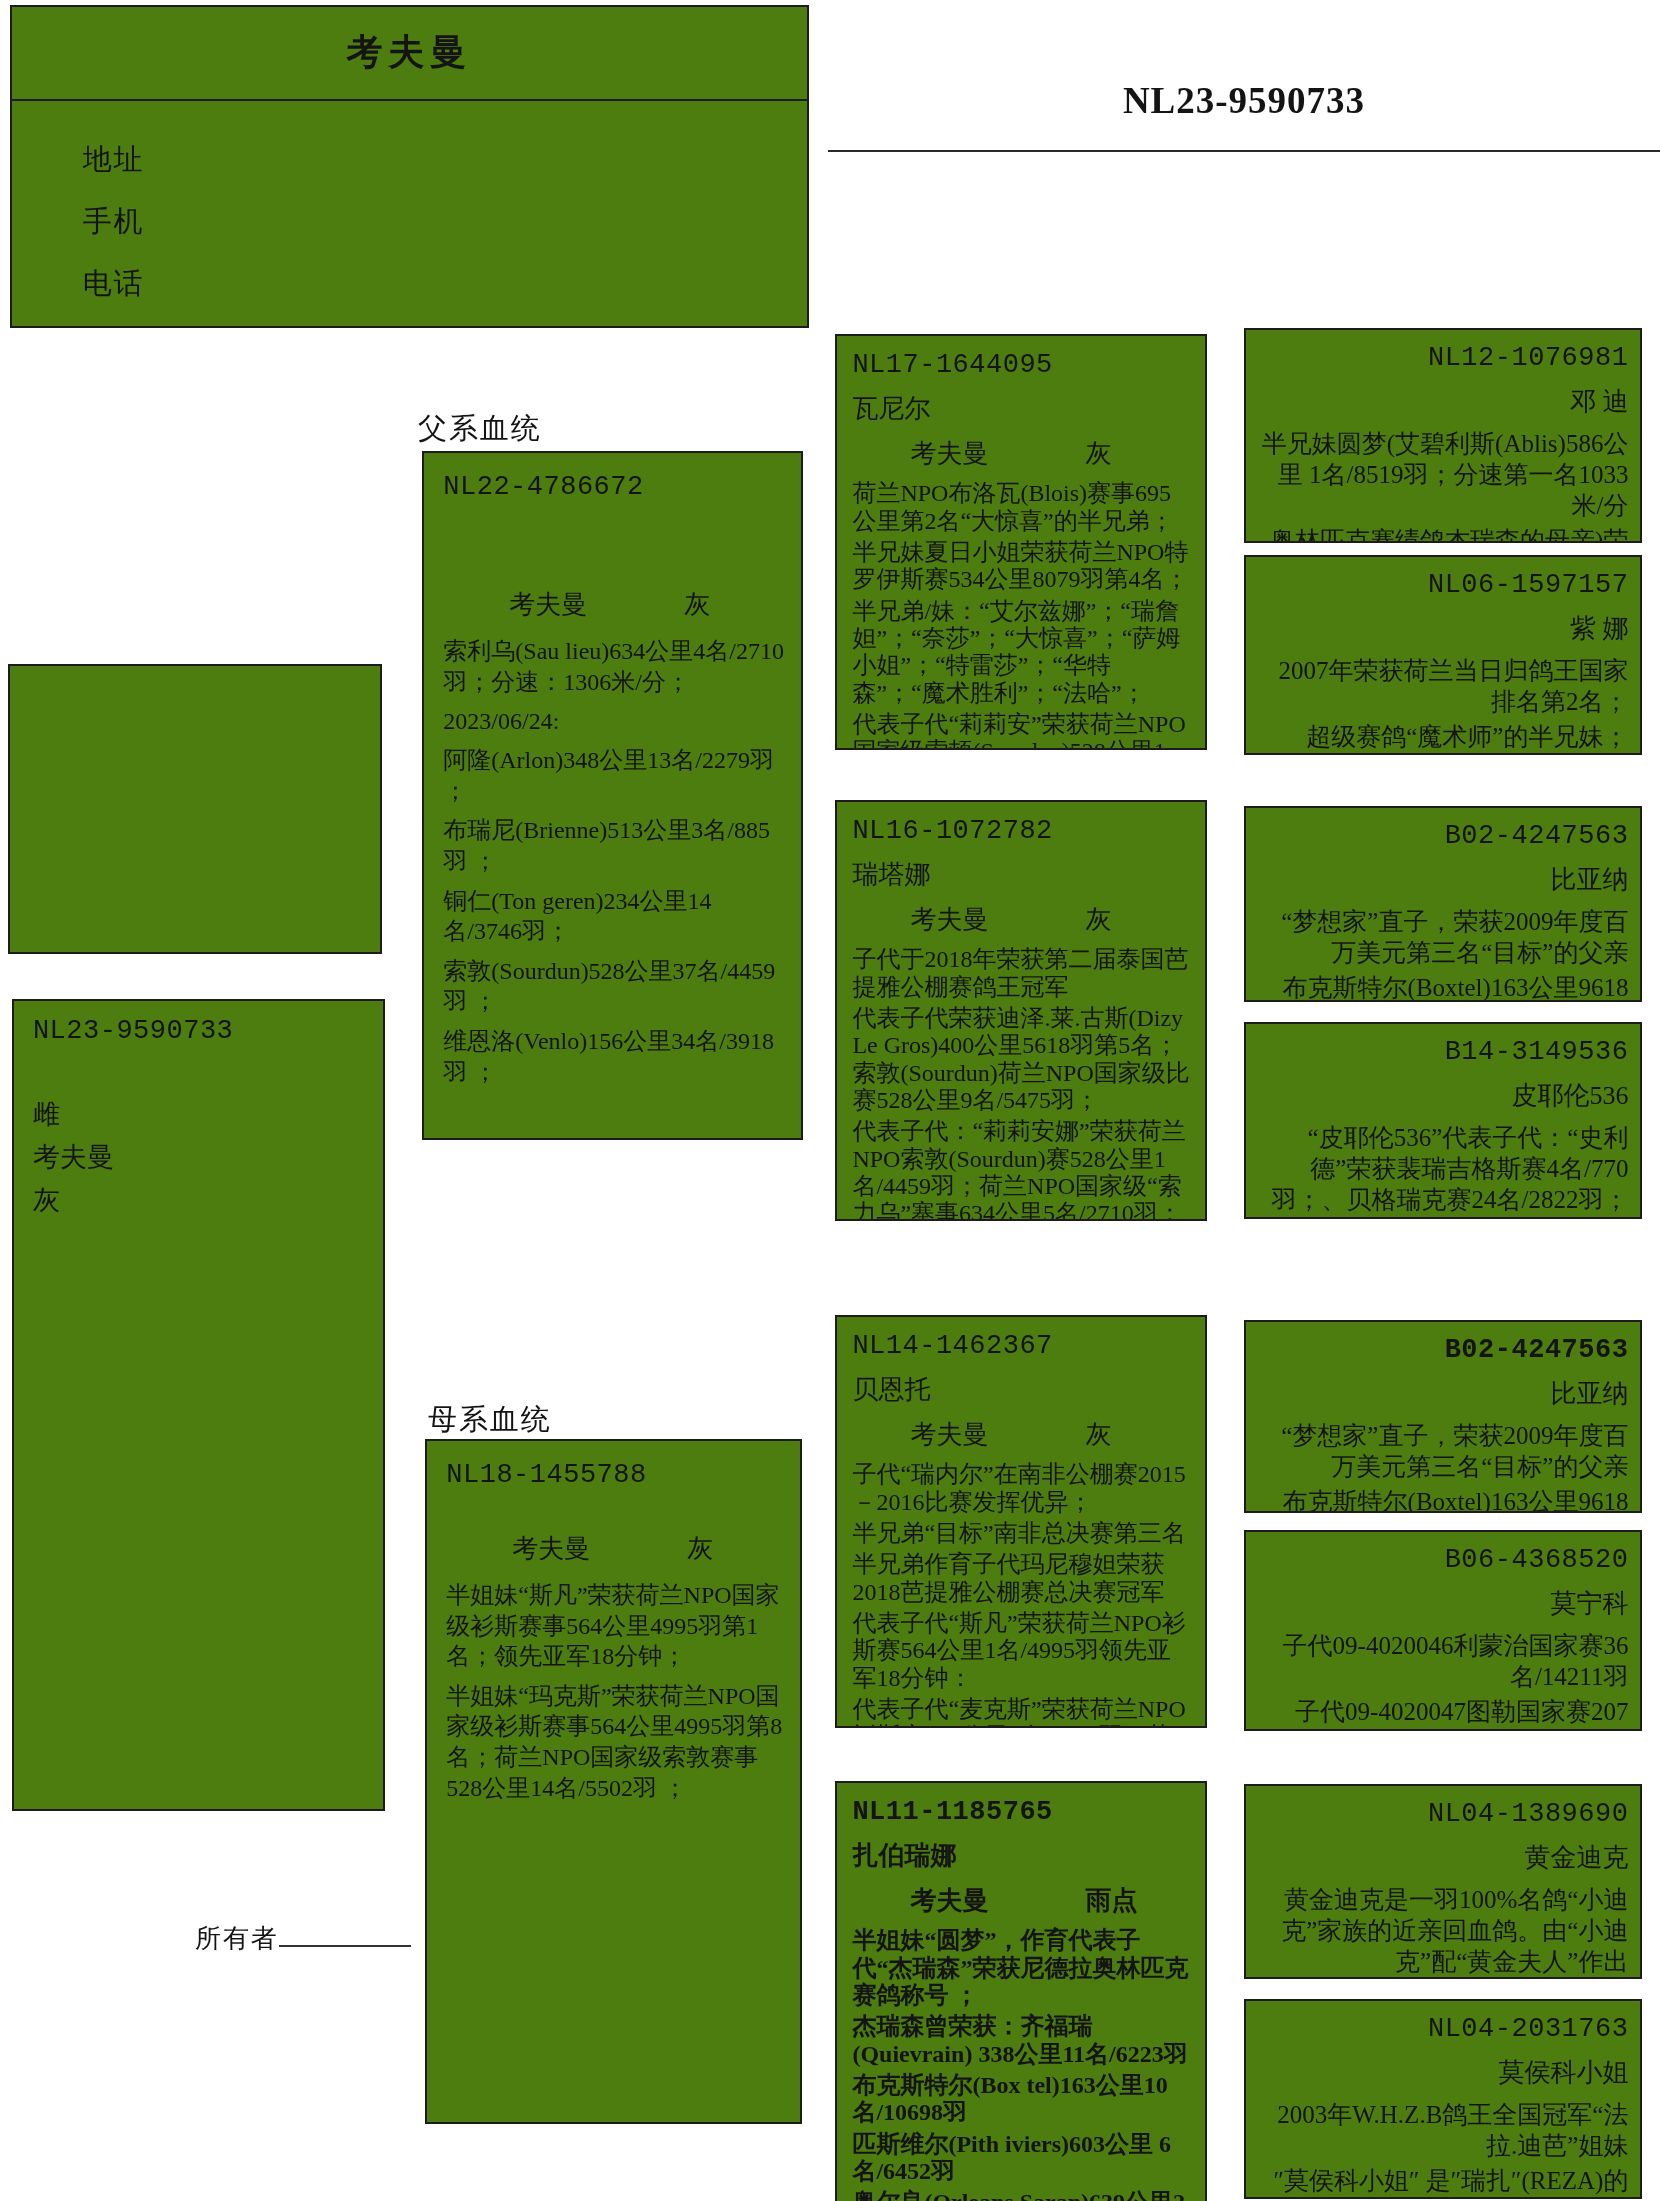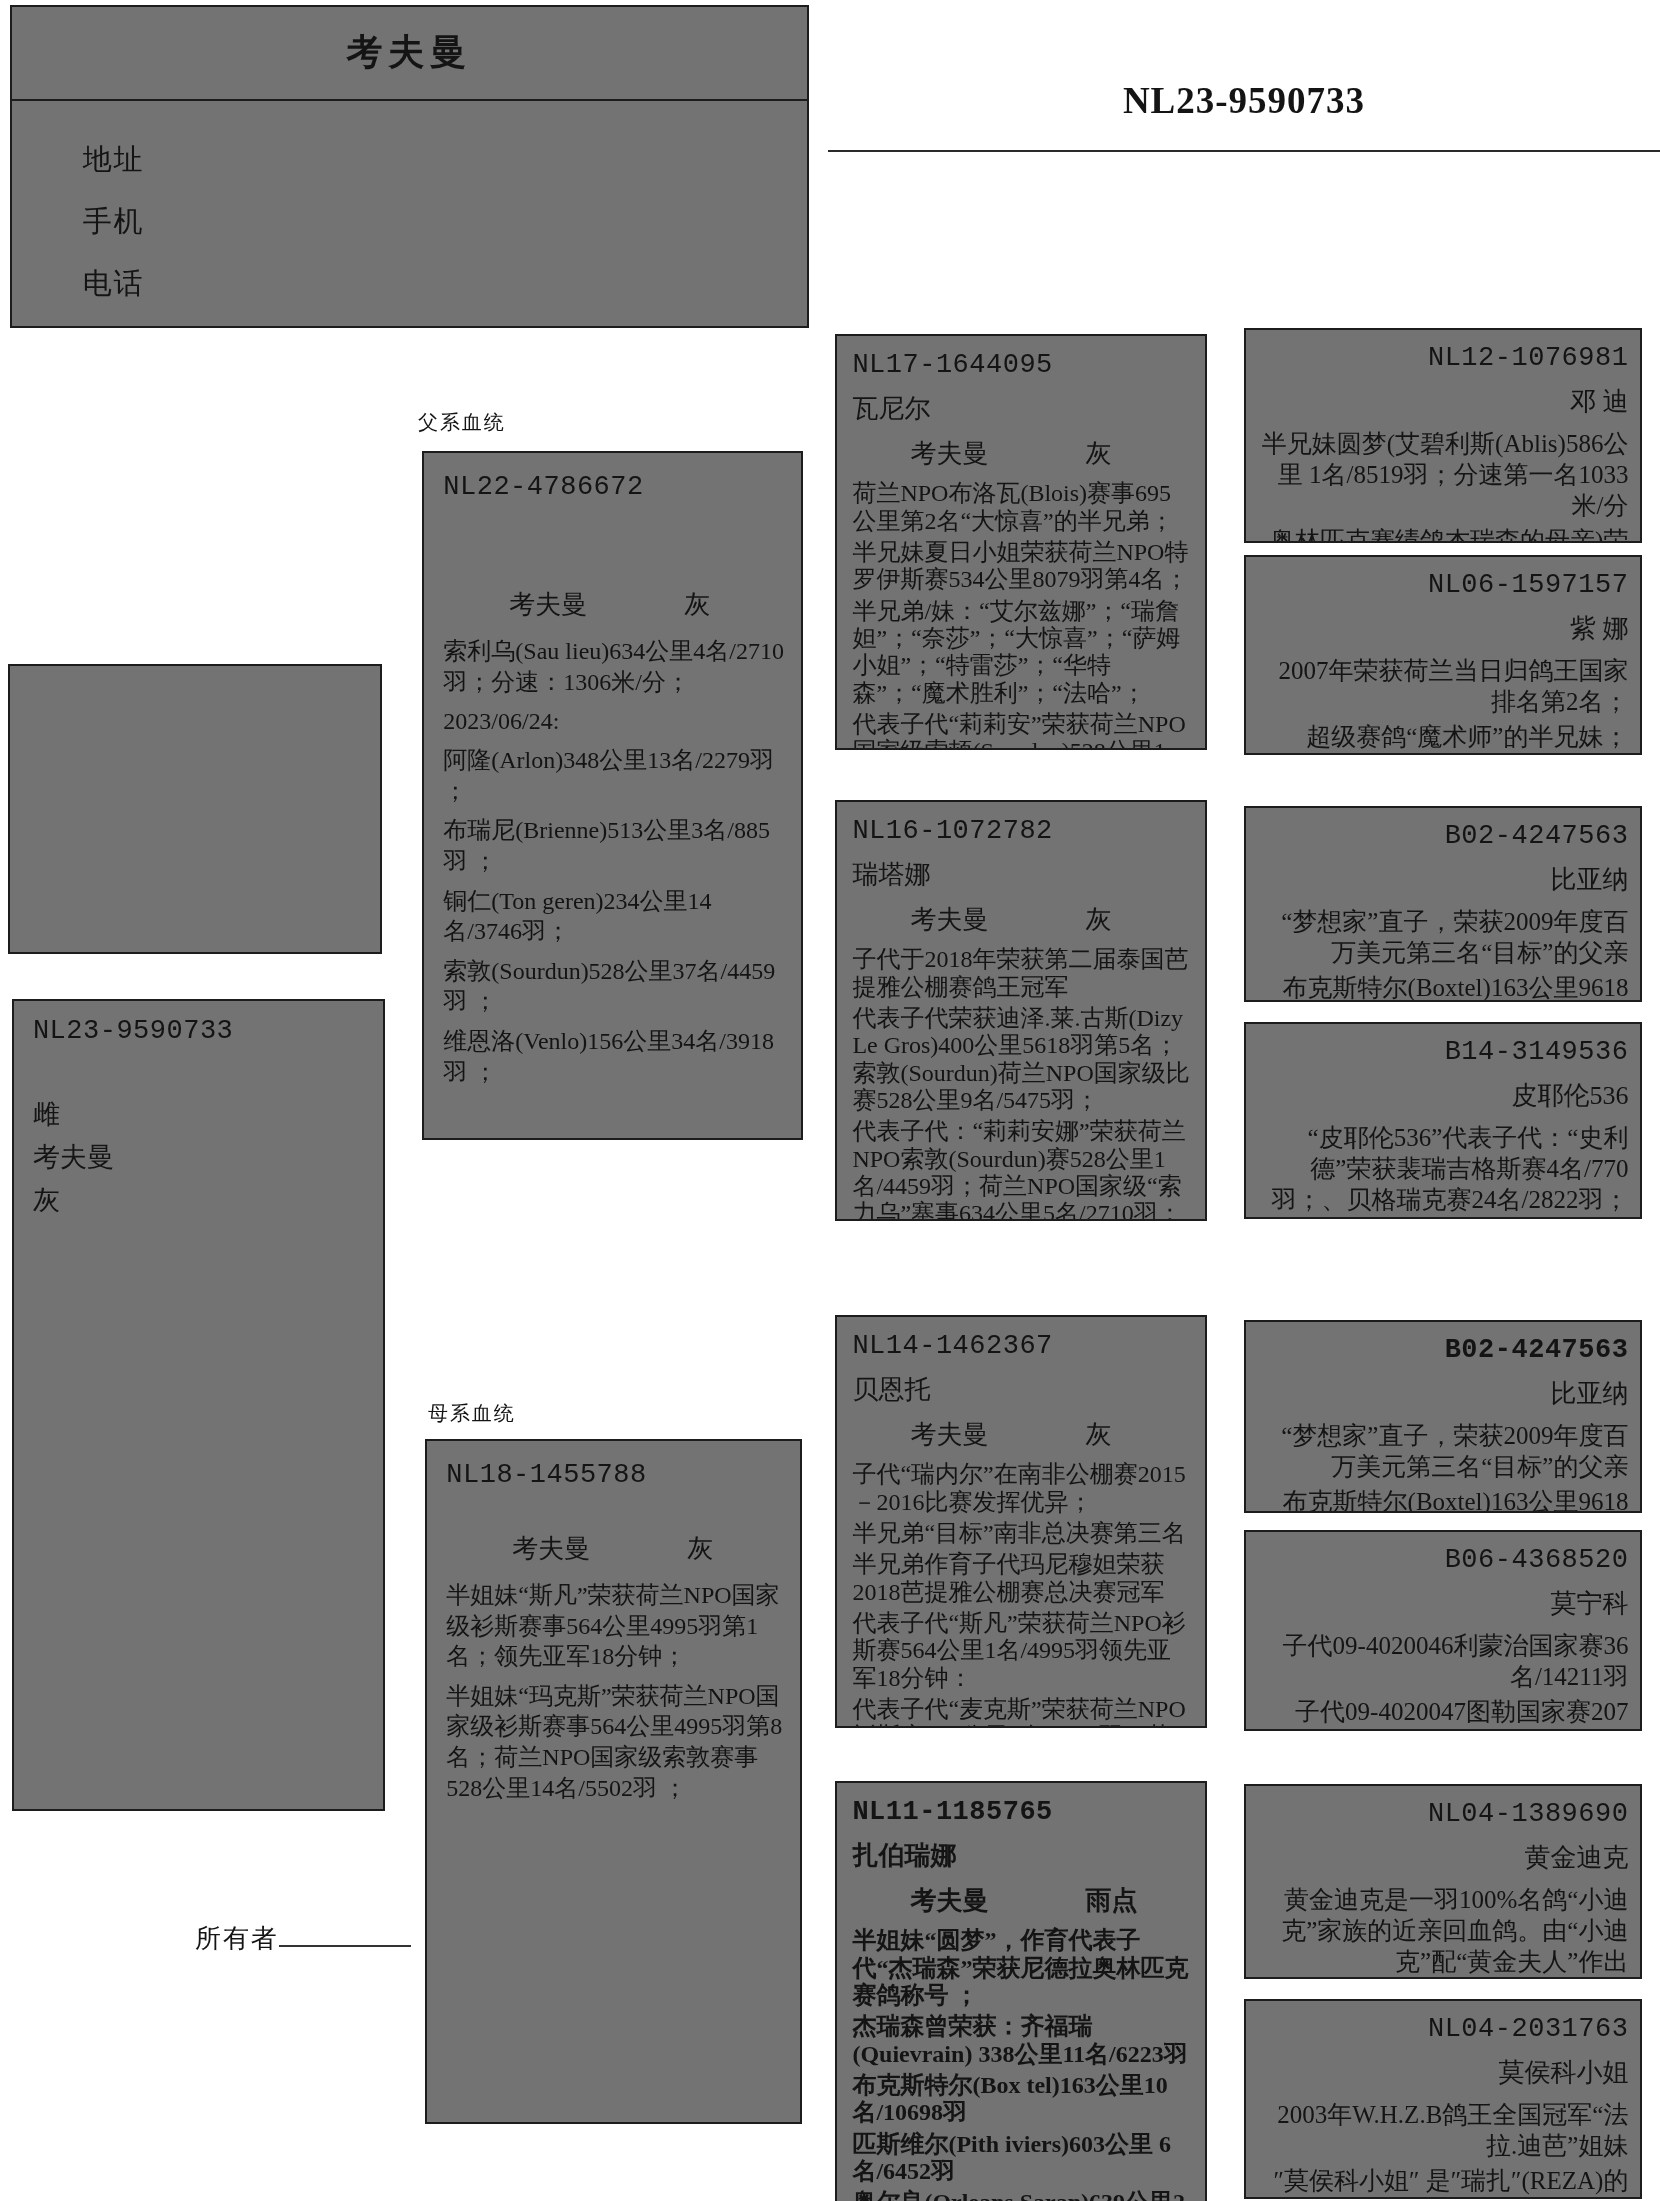--- a/index.html
+++ b/index.html
@@ -1,18 +1,18 @@
 <!DOCTYPE html>
 <html><head>
 <meta charset="utf-8">
 <style>
   html,body{margin:0;padding:0;background:#fff;}
   .page{position:relative;width:1661px;height:2201px;background:#ffffff;
         font-family:"Liberation Serif","DejaVu Serif",serif;color:#141414;overflow:hidden;}
-  .box{position:absolute;border:2.9px solid #1c1c1c;box-sizing:border-box;background:#737373;overflow:hidden;}
+  .box{position:absolute;border:2.9px solid #1c1c1c;box-sizing:border-box;background:#4d7c0f;overflow:hidden;}
   .thin{border-width:2.4px;}
   .ring{font-family:"Liberation Mono","DejaVu Sans Mono",monospace;font-size:27px;letter-spacing:0.5px;white-space:nowrap;}
   .ring.bold{font-weight:bold;}
   .bname{font-size:26px;margin-top:11.6px;}
   .strain-row{font-size:26px;padding-left:66px;}
   .strain-row .color{margin-left:97px;}
   .body{font-size:24px;line-height:1.14;margin-top:9.7px;}
   .body .para{margin-bottom:3.9px;}
   
   .loft-box{left:9.7px;top:4.8px;width:799px;height:323px;}
@@ -23,21 +23,21 @@
   
   .header-ring{position:absolute;left:828px;top:79px;width:832px;text-align:center;
                font-size:37px;font-weight:bold;font-family:"Liberation Serif",serif;letter-spacing:1px;}
   .header-line{position:absolute;left:828px;top:150px;width:832px;height:0;border-top:2.9px solid #2a2a2a;}
   
   .empty-box{left:7.7px;top:664px;width:374px;height:290px;}
   .bird-box{left:11.6px;top:999px;width:373px;height:812px;padding:15.4px 13.5px 0 19.3px;}
   .bird-box .sex{margin-top:50px;font-size:27px;}
   .bird-box .line{margin-top:6.8px;font-size:27px;}
   
-  .branch-label{position:absolute;font-size:20px;letter-spacing:1.9px;font-family:Liberation Serif, serif;}
+  .branch-label{position:absolute;font-size:29px;letter-spacing:1.9px;font-family:Liberation Serif, serif;}
   .paternal-label{left:418px;top:409px;}
   .maternal-label{left:428px;top:1400px;}
   
   .sire-box{left:422px;top:451px;width:381px;height:689px;padding:19.3px 15.4px 0 19.3px;}
   .dam-box{left:425px;top:1439px;width:377px;height:685px;padding:19.3px 15.4px 0 19.3px;}
   .sire-box .strain-row{margin-top:85px;}
   .dam-box .strain-row{margin-top:41px;}
   .sire-box .body,.dam-box .body{margin-top:13.5px;line-height:1.28;}
   .sire-box .body .para,.dam-box .body .para{margin-bottom:8.7px;}
   

